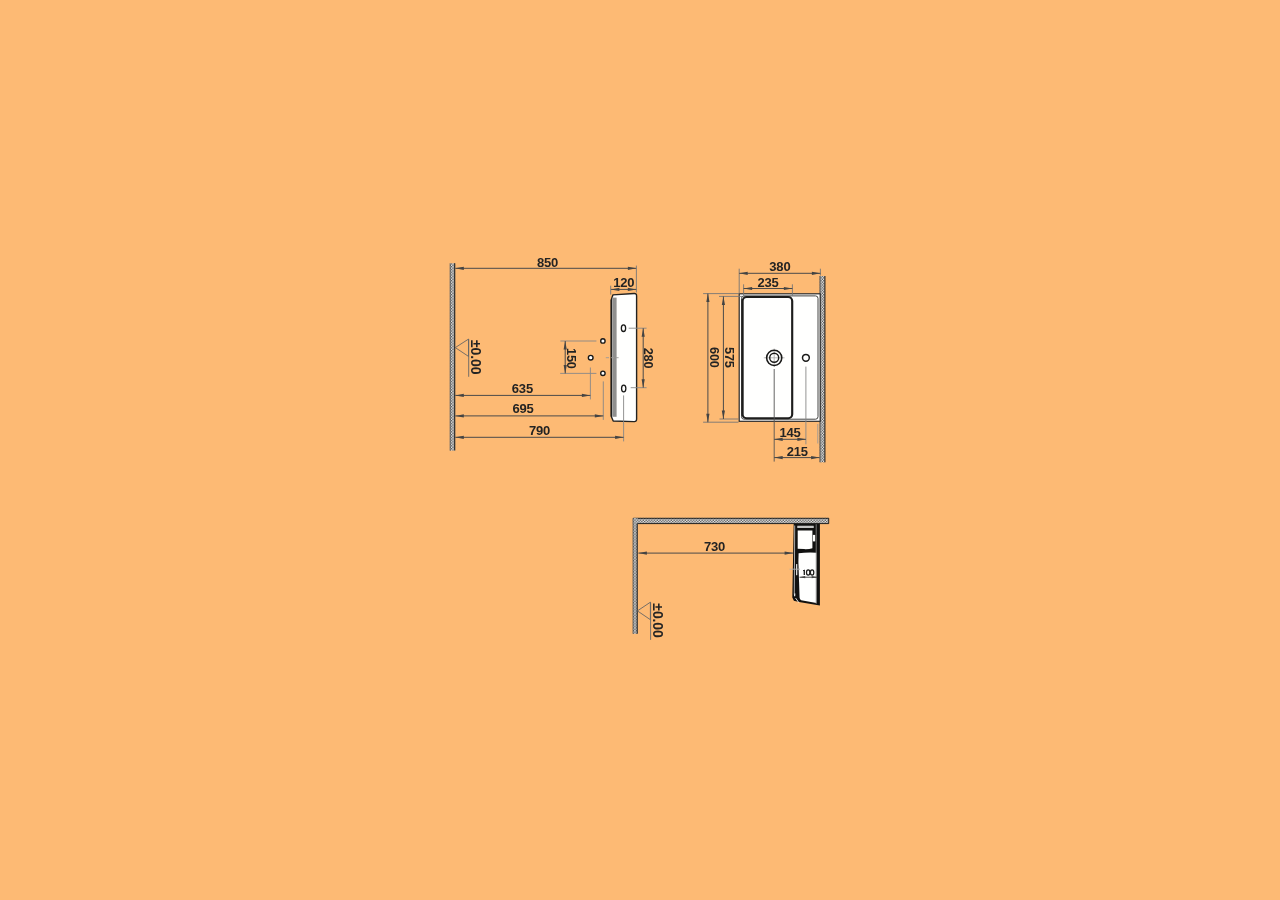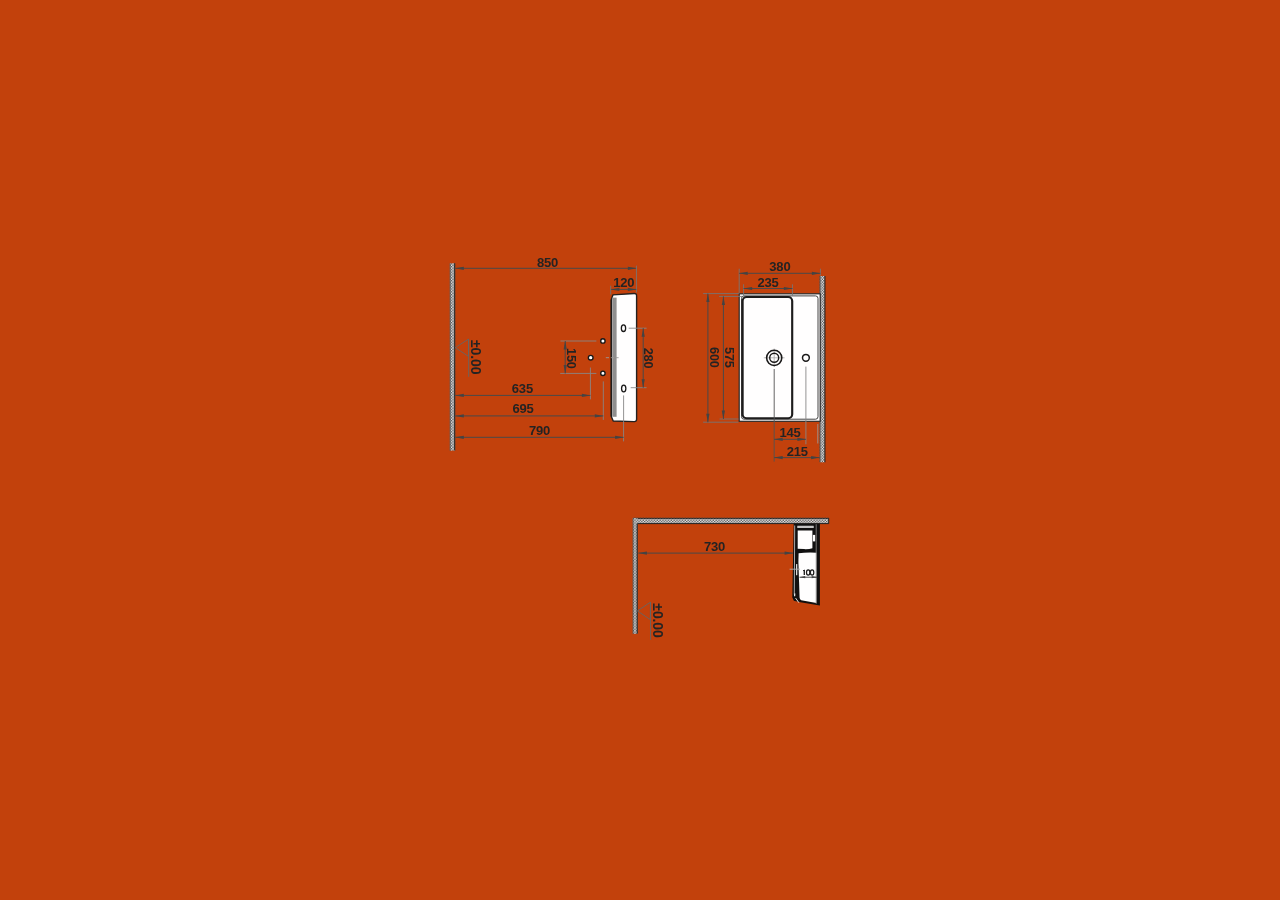--- a/index.html
+++ b/index.html
@@ -1,16 +1,16 @@
 <!DOCTYPE html>
 <html><head>
 <meta charset="utf-8">
 <style>
 html,body{margin:0;padding:0;background:#fff;}
-#page{width:1280px;height:900px;position:relative;overflow:hidden;background:#c2410c;}
+#page{width:1280px;height:900px;position:relative;overflow:hidden;background:#fdba74;}
 svg{opacity:0.999;will-change:transform;filter:blur(0.45px);}
 text{font-family:"Liberation Sans",sans-serif;fill:#242424;font-weight:bold;}
 .d{font-size:13px;letter-spacing:-0.2px;}
 .lvl{font-size:14px;letter-spacing:-0.1px;}
 .dv{font-size:12.8px;letter-spacing:-0.2px;}
 </style>
 </head>
 <body>
 <div id="page">
 <svg width="1280" height="900" viewBox="0 0 1280 900">

